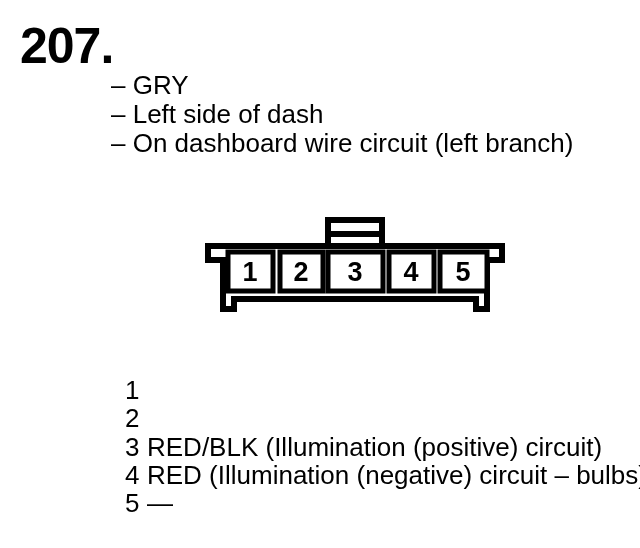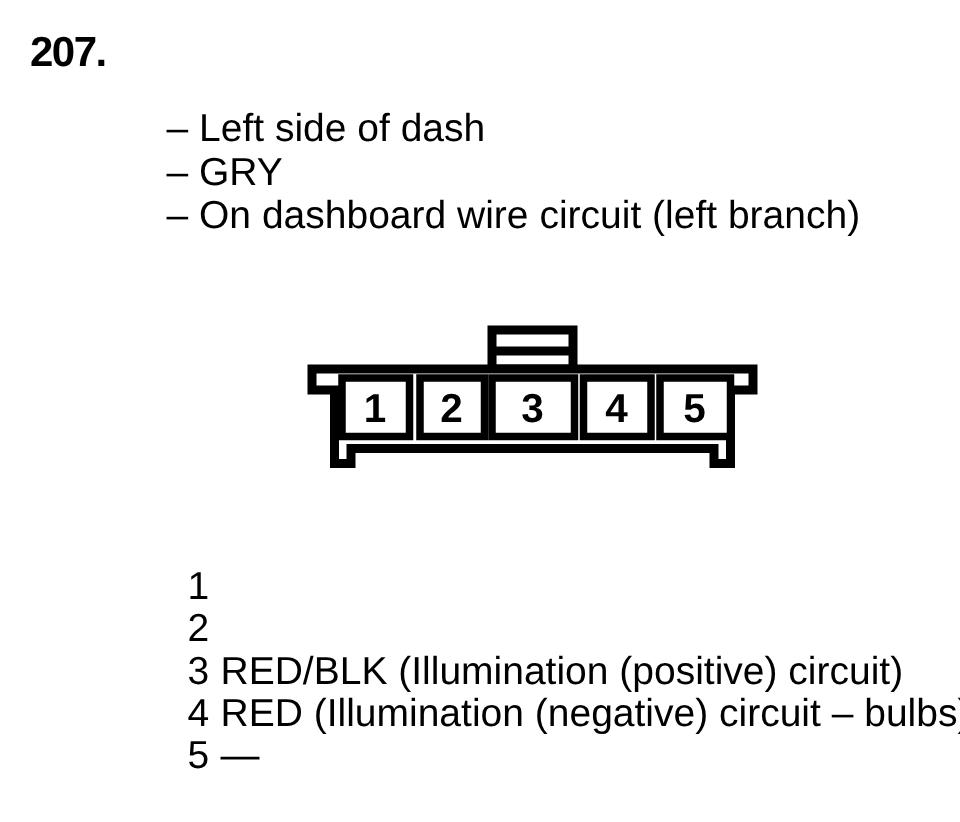--- a/index.html
+++ b/index.html
@@ -6,21 +6,21 @@
   body {
     width: 640px; height: 548px;
     background: #ffffff;
     color: #000000;
     position: relative;
     overflow: hidden;
     font-family: "Liberation Sans", "DejaVu Sans", sans-serif;
   }
   .page-title {
     position: absolute; top: 21px; left: 0; width: 100%; height: 42px;
-    font-weight: bold; font-size: 28px; line-height: 1;
+    font-weight: bold; font-size: 50px; line-height: 1;
     letter-spacing: -1px; white-space: nowrap;
   }
   .title-num  { position: absolute; left: 20px;  }
   .title-main { position: absolute; left: 110px; }
   .bullet-list {
     position: absolute; left: 111px; top: 71px;
     font-size: 26px; line-height: 29px; white-space: nowrap;
   }
   .connector-svg { position: absolute; left: 0; top: 0; }
   .connector-svg text {
@@ -35,22 +35,22 @@
   .pin-num { width: 22px; flex: none; }
 </style>
 </head>
 <body>
 
 <div class="page-title">
   <span class="title-num">207.</span>
 </div>
 
 <div class="bullet-list">
+  <div>– GRY</div>
   <div>– Left side of dash</div>
-  <div>– GRY</div>
   <div>– On dashboard wire circuit (left branch)</div>
 </div>
 
 <svg class="connector-svg" width="640" height="548" viewBox="0 0 640 548">
 
   <g>
     <rect x="328" y="220" width="54" height="26" fill="#ffffff" stroke="#000000" stroke-width="6"></rect>
     <line x1="328" y1="234" x2="382" y2="234" stroke="#000000" stroke-width="6"></line>
   </g>
 

